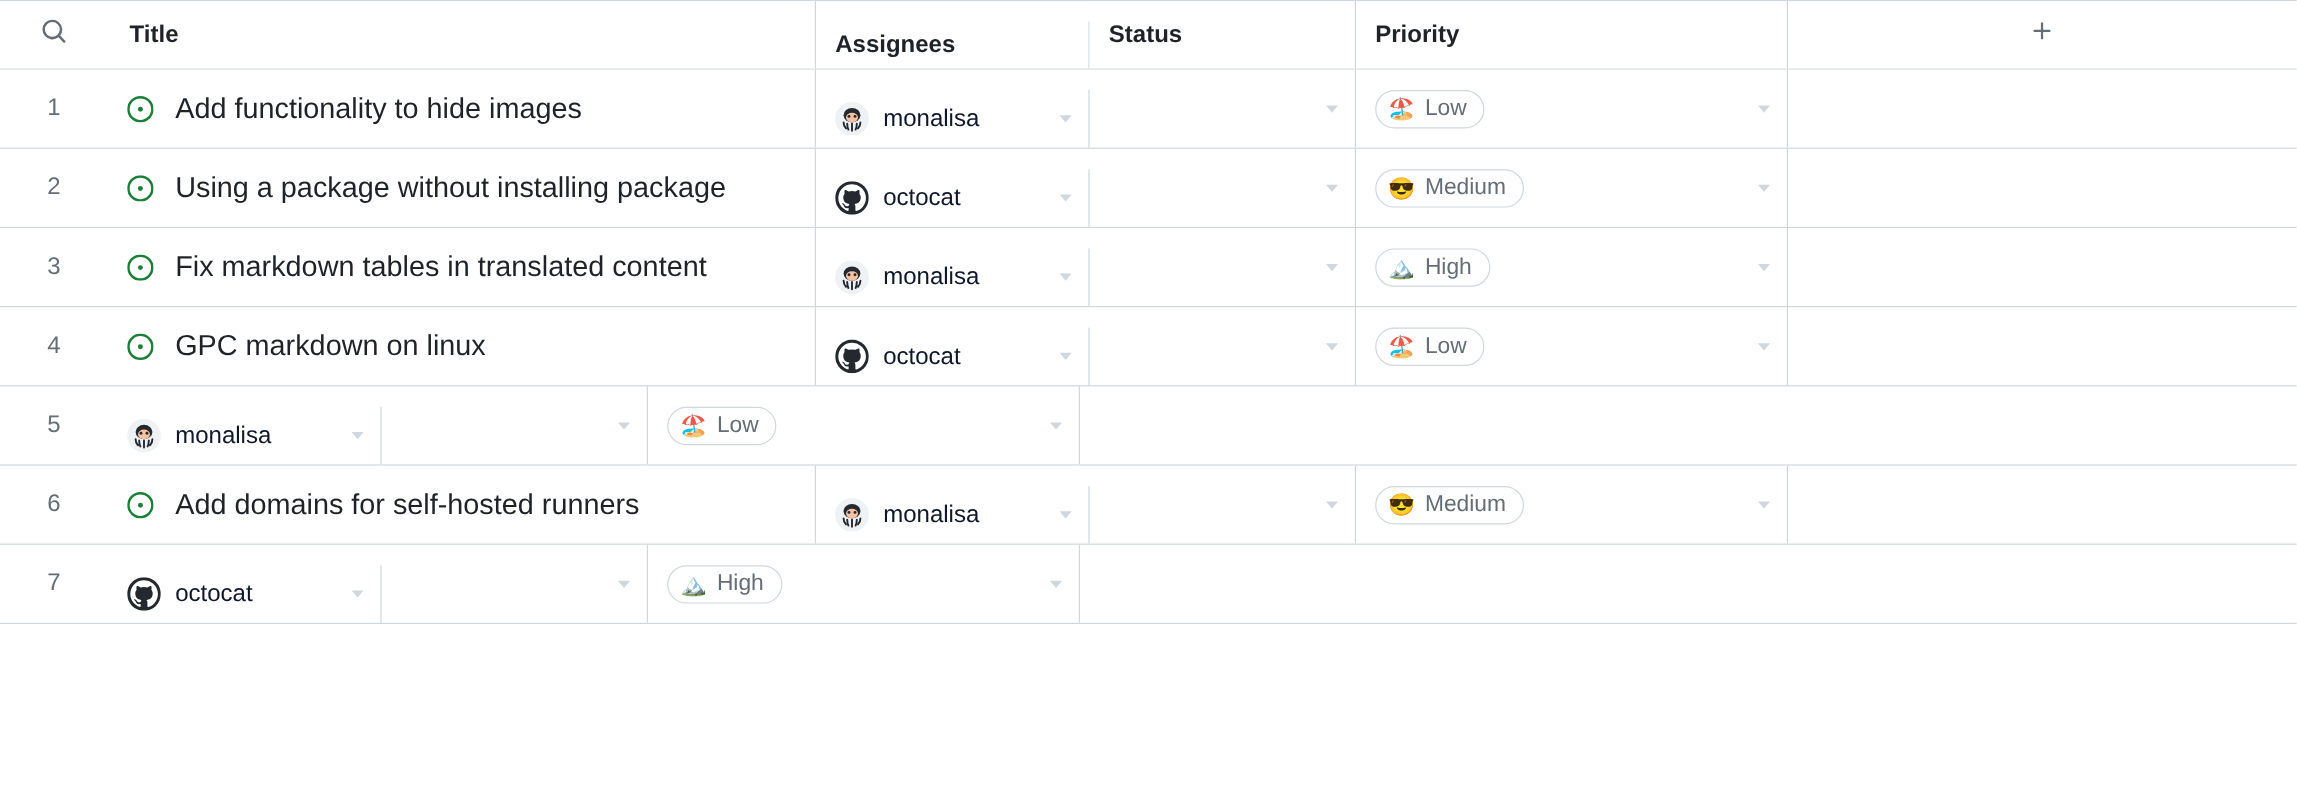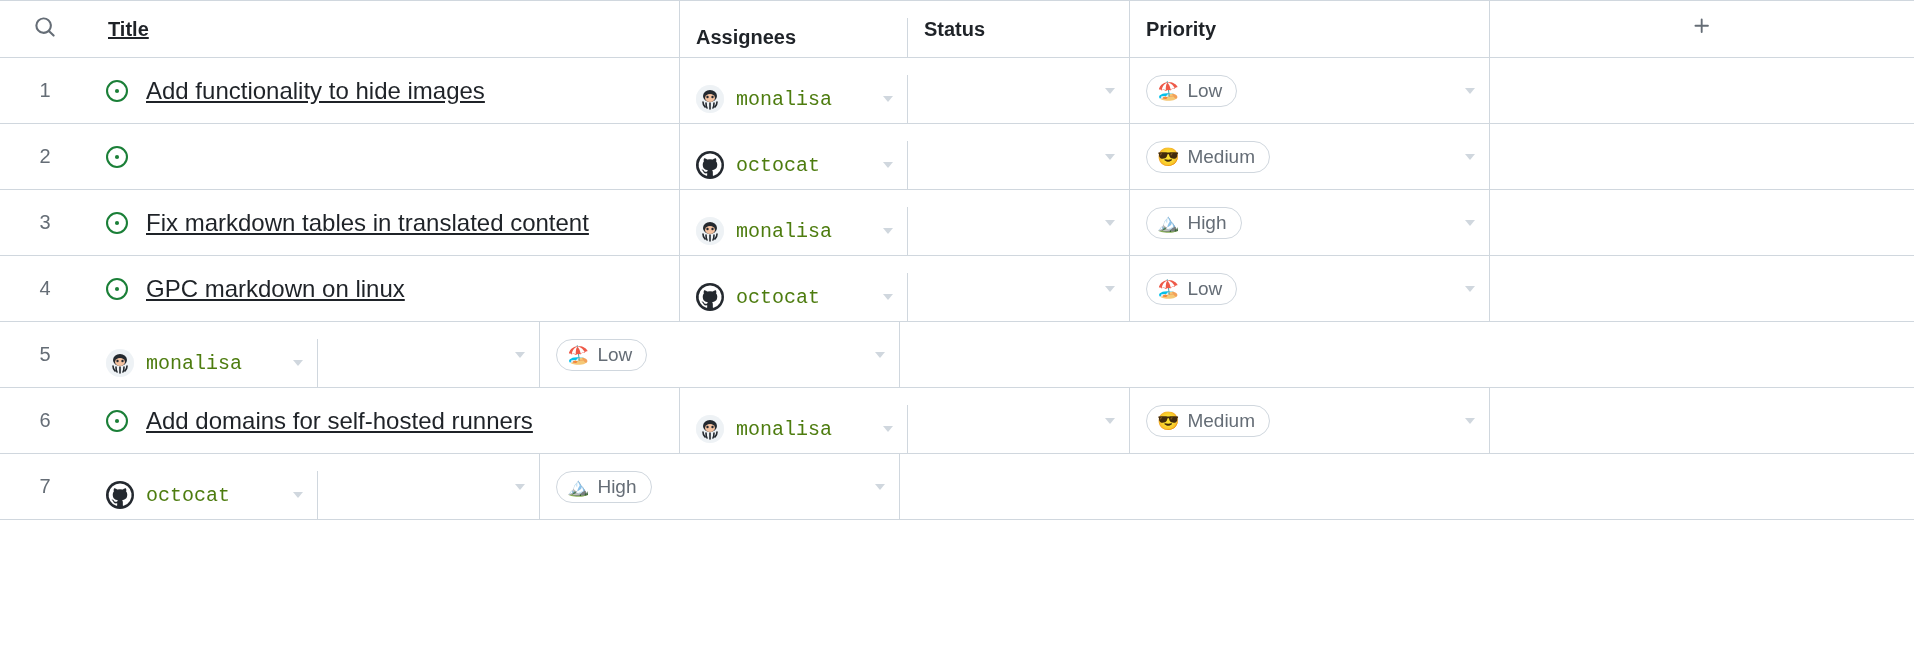--- a/index.html
+++ b/index.html
@@ -31,38 +31,38 @@
   }
   .col-num {
     width: 90px;
     justify-content: center;
     color: #656d76;
     border-right: none;
     font-size: 20px;
   }
   .header-row .col-num { justify-content: center; }
   .search-icon { color: #656d76; }
-  .col-title { flex: 0 0 590px; gap: 18px; text-decoration: underline; }
+  .col-title { flex: 0 0 590px; gap: 18px; }
   .header-row .col-title { padding-left: 18px; }
   .col-assign { flex: 0 0 228px; gap: 12px; margin-top: 17px; }
   .col-status { flex: 0 0 222px; }
   .col-priority { flex: 0 0 360px; }
   .col-add { flex: 1; justify-content: center; border-right: none; min-width: 52px; }
   .issue-icon {
     display: inline-flex;
     flex-shrink: 0;
   }
   .title-text { font-size: 24px; }
   .avatar {
     width: 28px; height: 28px; border-radius: 50%;
     display: inline-flex; align-items: center; justify-content: center;
     flex-shrink: 0;
     background: #f6f8fa;
   }
-  .assignee-name { color: #4d7c0f; font-size: 20px; font-family: Liberation Mono, monospace; }
+  .assignee-name { color: #0f172a; font-size: 20px; }
   .dropdown-caret {
     position: absolute;
     right: 14px;
     top: 50%;
     transform: translateY(-50%);
     width: 0; height: 0;
     border-left: 5px solid transparent;
     border-right: 5px solid transparent;
     border-top: 6px solid #d0d7de;
   }
@@ -161,20 +161,21 @@
     <div class="cell col-num">
       <span>2</span>
     </div>
     <div class="cell col-title">
       <span class="issue-icon">
         <svg width="22" height="22" viewBox="0 0 16 16" fill="#1a7f37">
               <path d="M8 9.5a1.5 1.5 0 1 0 0-3 1.5 1.5 0 0 0 0 3Z"></path>
               <path d="M8 0a8 8 0 1 1 0 16A8 8 0 0 1 8 0ZM1.5 8a6.5 6.5 0 1 0 13 0 6.5 6.5 0 0 0-13 0Z"></path>
             </svg>
       </span>
+      <span class="title-text">Using a package without installing package</span>
     </div>
     <div class="cell col-assign">
       <span class="avatar">
             <svg width="28" height="28" viewBox="0 0 16 16">
               <circle cx="8" cy="8" r="8" fill="#24292f"></circle>
               <path fill="#fff" d="M8 1.5a6.5 6.5 0 0 0-2.06 12.67c.33.06.45-.14.45-.31v-1.1c-1.81.39-2.19-.87-2.19-.87-.3-.75-.72-.95-.72-.95-.59-.4.04-.39.04-.39.65.05.99.67.99.67.58.99 1.52.7 1.89.54.06-.42.23-.7.41-.86-1.44-.16-2.96-.72-2.96-3.22 0-.71.25-1.29.67-1.75-.07-.16-.29-.82.06-1.71 0 0 .55-.17 1.79.67a6.2 6.2 0 0 1 3.26 0c1.24-.84 1.79-.67 1.79-.67.35.89.13 1.55.06 1.71.42.46.67 1.04.67 1.75 0 2.5-1.52 3.05-2.97 3.21.23.2.44.6.44 1.21v1.79c0 .17.12.38.45.31A6.5 6.5 0 0 0 8 1.5Z"></path>
             </svg>
           </span>
       <span class="assignee-name">octocat</span>
       <span class="dropdown-caret"></span>

